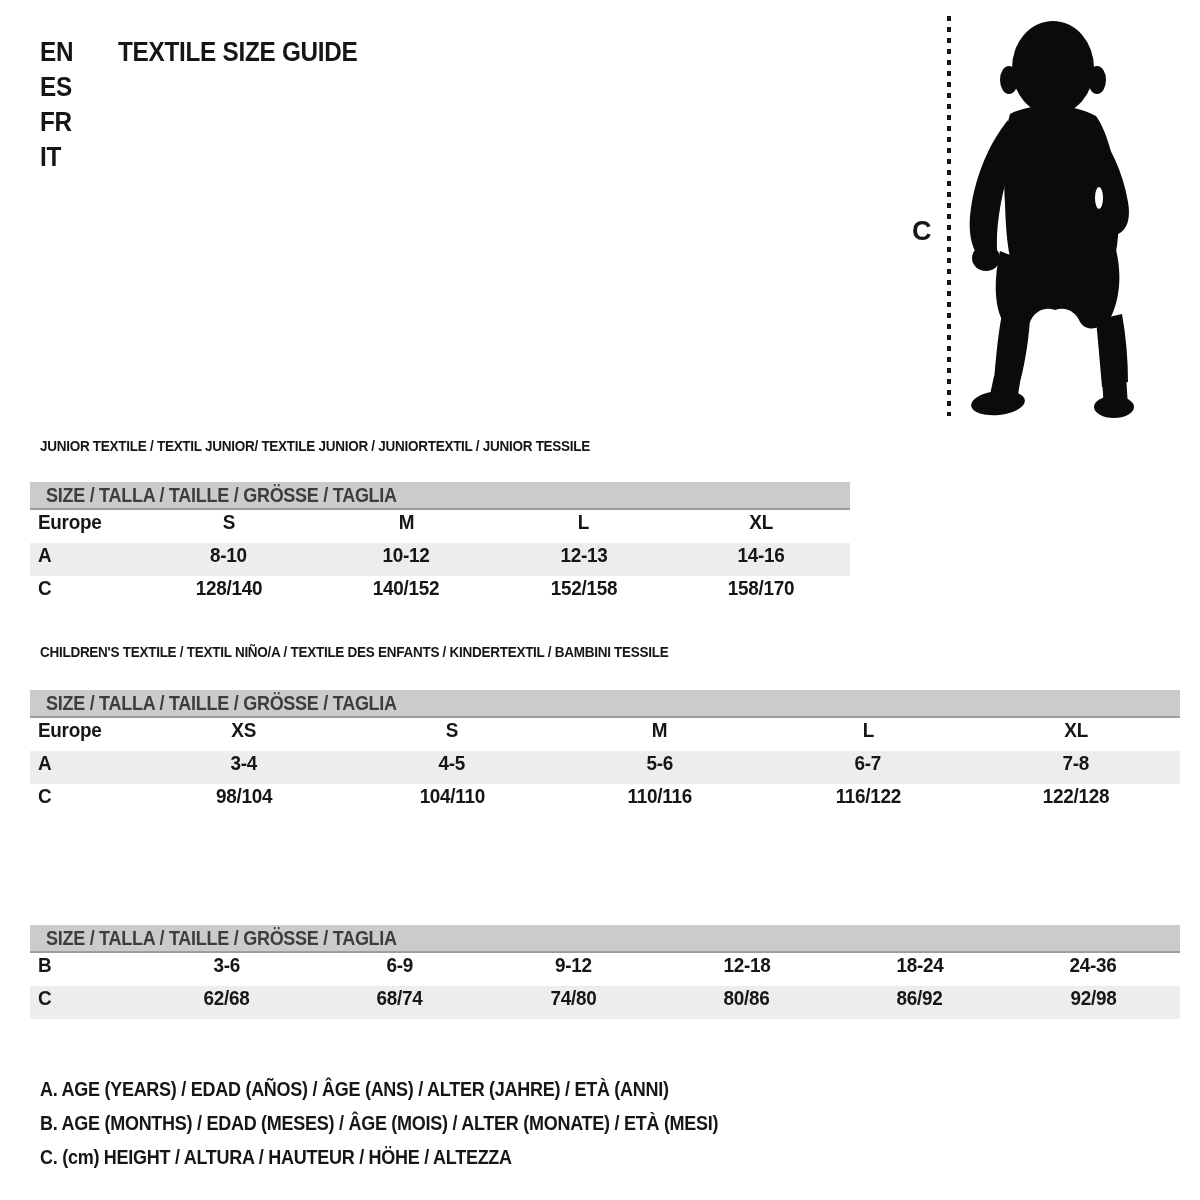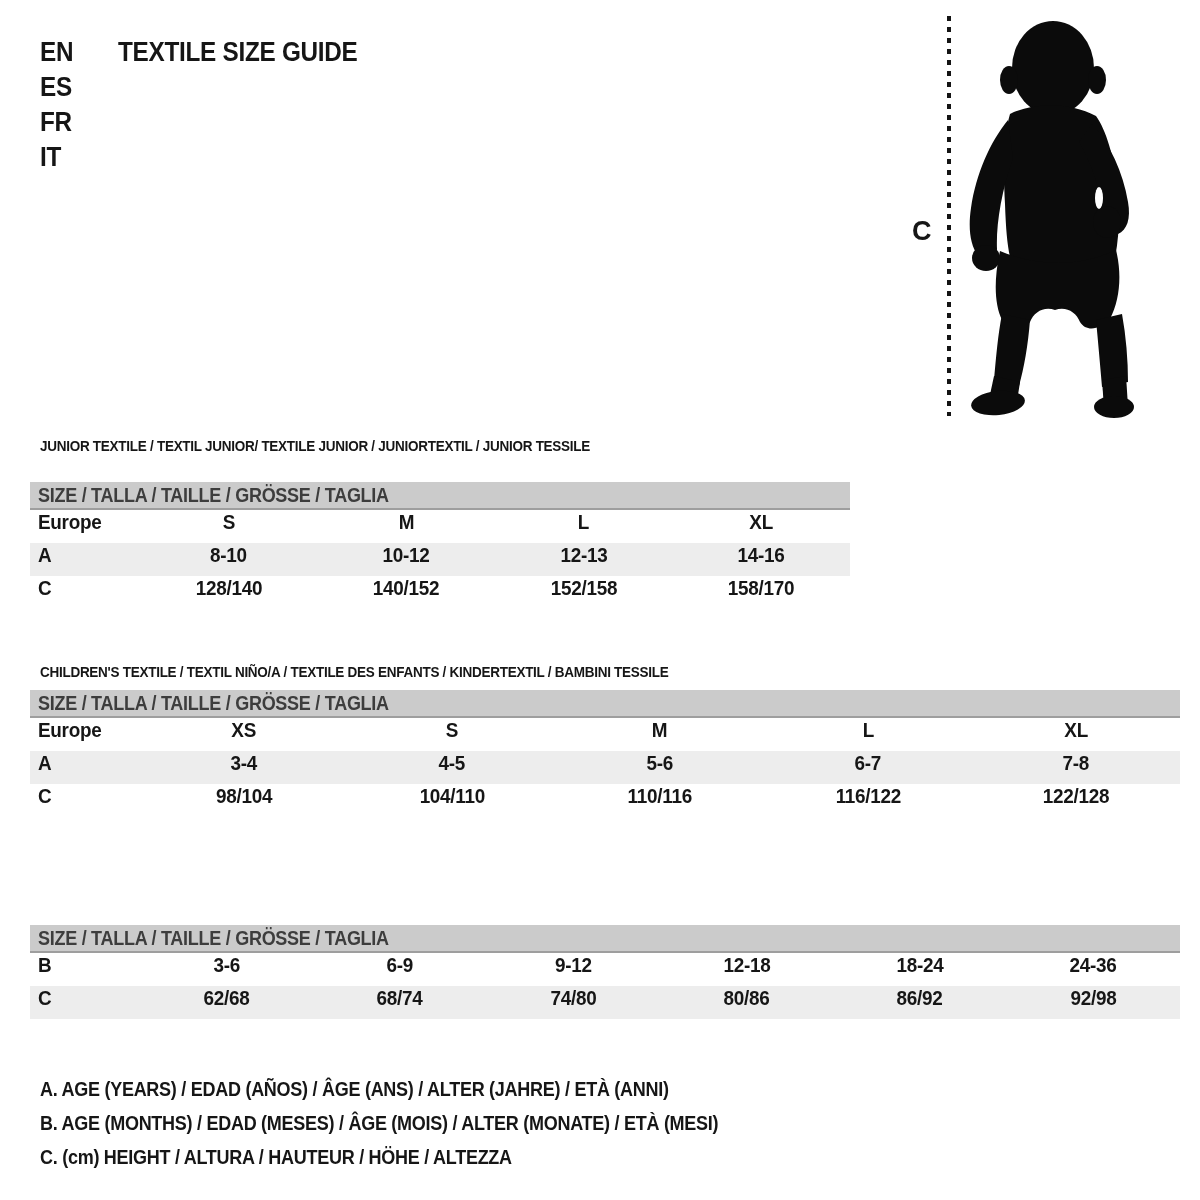--- a/index.html
+++ b/index.html
@@ -26,21 +26,21 @@
   .figure-wrap { position:absolute; left:958px; top:14px; width:190px; height:404px; }
 
   
   .section-title { position:absolute; font-size:15px; line-height:24px; }
   .title-line { display:block; height:34px; line-height:34px; }
 
   
   .size-table { position:absolute; }
   .size-bar {
     height:26px; line-height:26px; background:#cbcbcb; border-bottom:2px solid #9e9e9e;
-    color:#3d3d3d; font-size:20px; padding-left:8px;
+    color:#3d3d3d; font-size:20px; padding-left:16px;
   }
   .trow { display:flex; height:33px; align-items:flex-start; font-size:21px; }
   .trow.shaded { background:#ededed; }
   .tlabel { width:102px; padding-left:8px; flex:none; }
   .tcell { flex:1; text-align:center; }
 
   
   .legend { position:absolute; left:40px; top:1072px; font-size:20px; }
   .legend-line { height:34px; line-height:34px; }
 </style>
@@ -121,21 +121,21 @@
     </div>
     <div class="trow">
       <span class="tlabel"><span class="cxl">C</span></span>
       <span class="tcell"><span class="cxc">128/140</span></span>
       <span class="tcell"><span class="cxc">140/152</span></span>
       <span class="tcell"><span class="cxc">152/158</span></span>
       <span class="tcell"><span class="cxc">158/170</span></span>
     </div>
   </div>
 
-  <div class="section-title" style="left:40px; top:640px;margin-top:20px;">
+  <div class="section-title" style="left:40px; top:640px;">
     <span class="cxl">CHILDREN'S TEXTILE / TEXTIL NIÑO/A / TEXTILE DES ENFANTS / KINDERTEXTIL / BAMBINI TESSILE</span>
   </div>
   <div class="size-table" style="left:30px; top:690px; width:1150px;">
     <div class="size-bar">
       <span class="cxl">SIZE / TALLA / TAILLE / GRÖSSE / TAGLIA</span>
     </div>
     <div class="trow">
       <span class="tlabel"><span class="cxl">Europe</span></span>
       <span class="tcell"><span class="cxc">XS</span></span>
       <span class="tcell"><span class="cxc">S</span></span>

